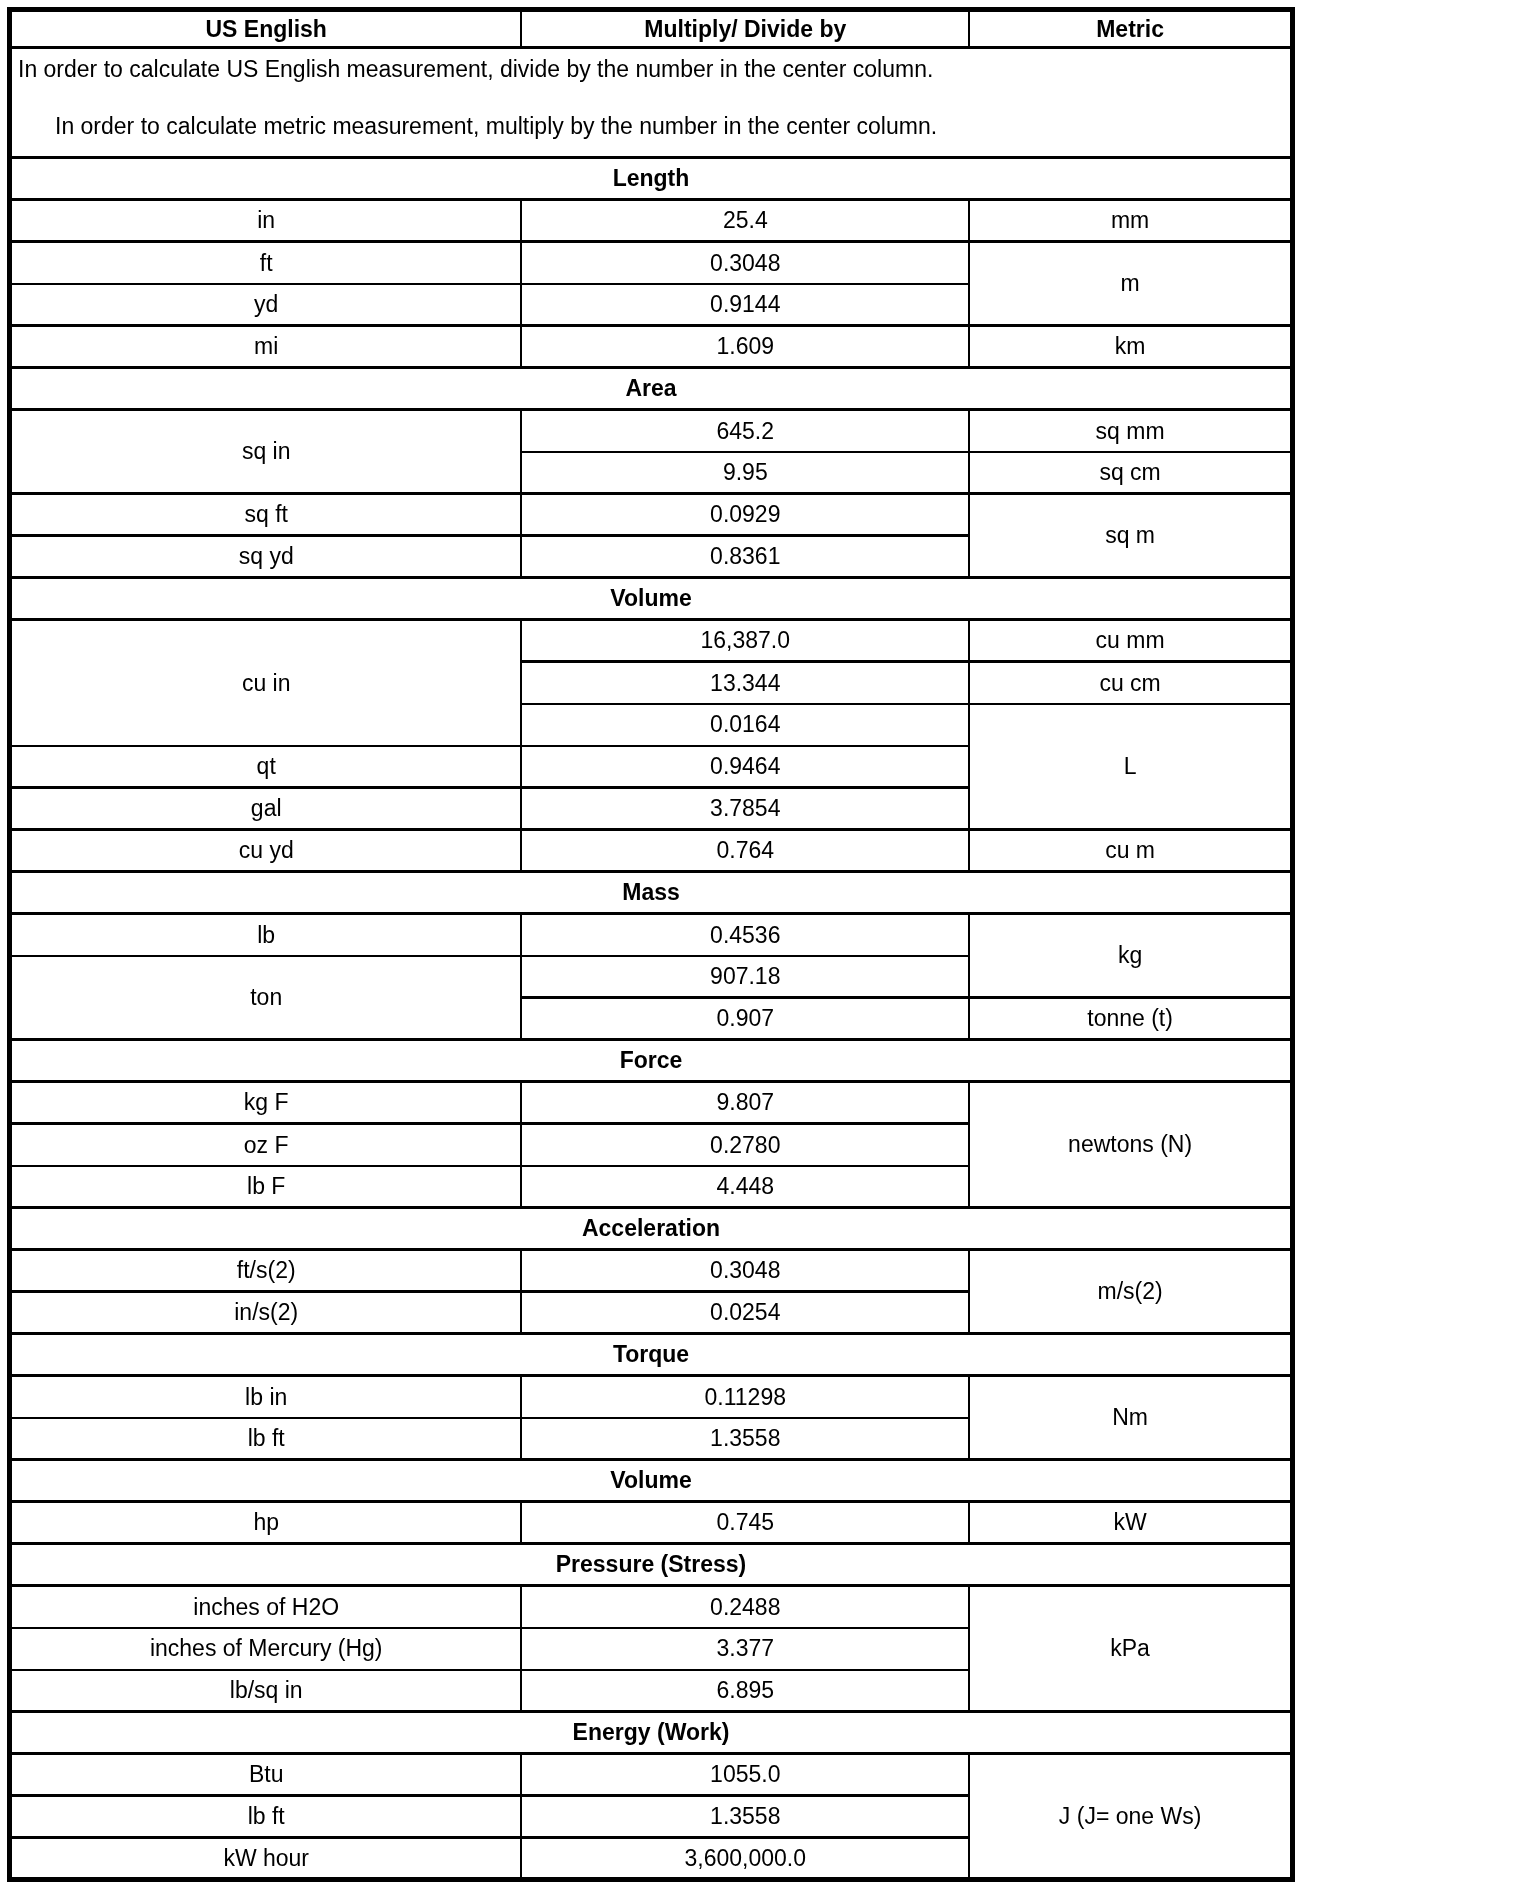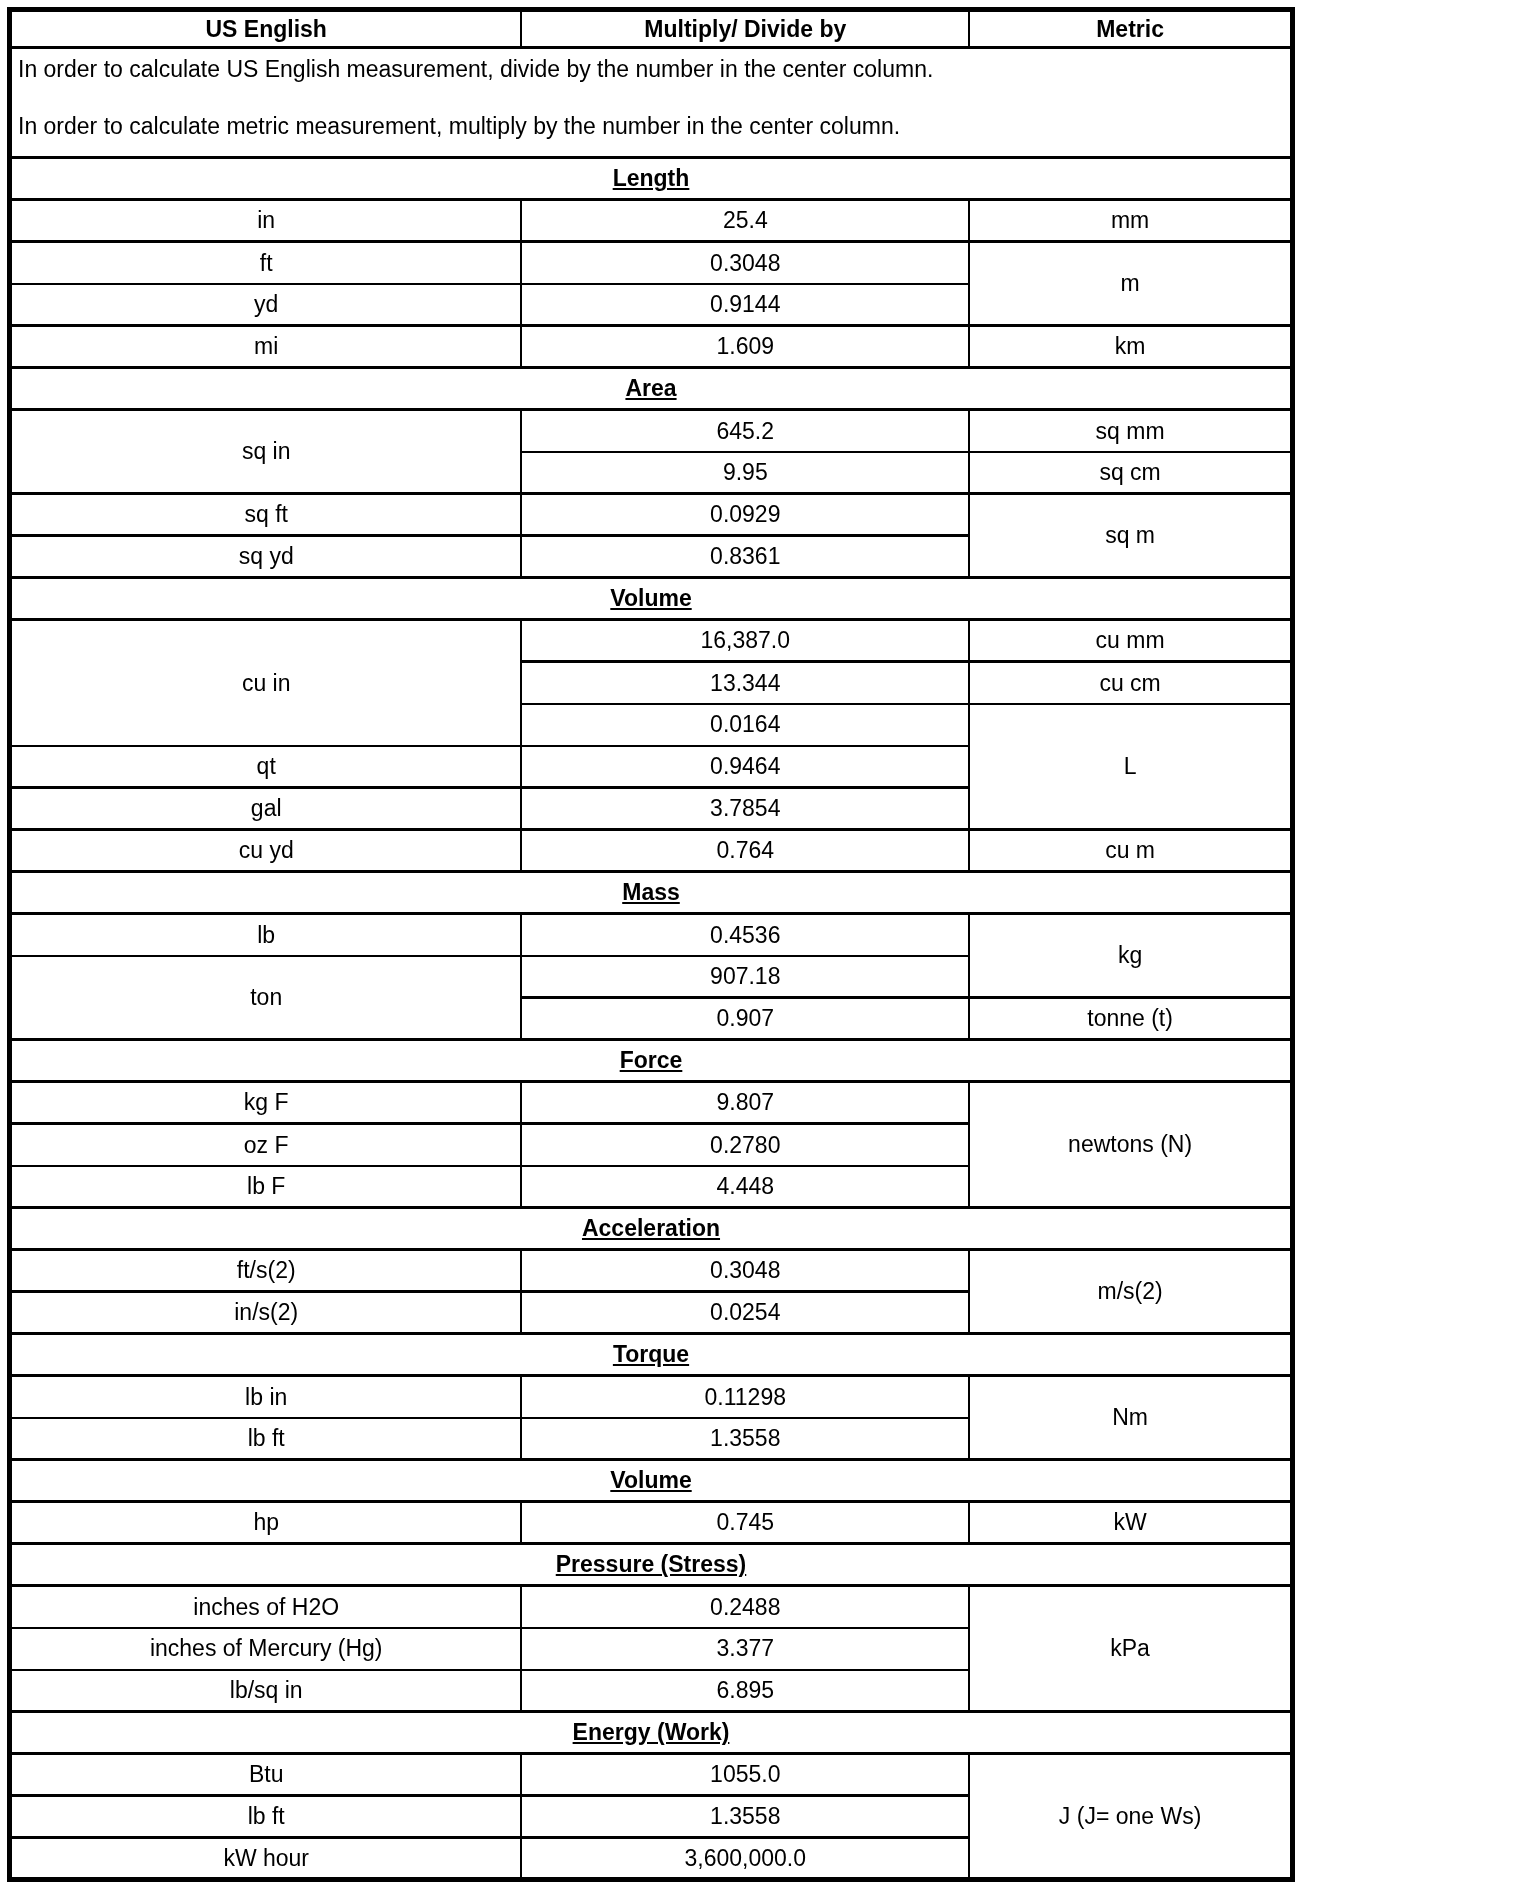--- a/index.html
+++ b/index.html
@@ -38,27 +38,26 @@
   }
   td.note-cell {
     height: 110px;
     text-align: left;
     vertical-align: top;
     white-space: normal;
     padding: 0 6px;
     border-bottom: 3px solid #000;
   }
   .note-line { margin-top: 7px; }
-  .note-line-2 { margin-top: 31px; }
+  .note-line-2 { margin-top: 31px; margin-left: 37px; }
   td.section-title {
     font-weight: bold;
     height: 42px;
     border-top: 3px solid #000;
     border-bottom: 3px solid #000;
-    text-decoration: underline;
   }
   tr.data-row td { height: 42px; }
   tr.thick-top > td { border-top: 3px solid #000; }
 </style>
 </head>
 <body>
 
 <div class="sheet">
   <table class="conv">
     <colgroup>

